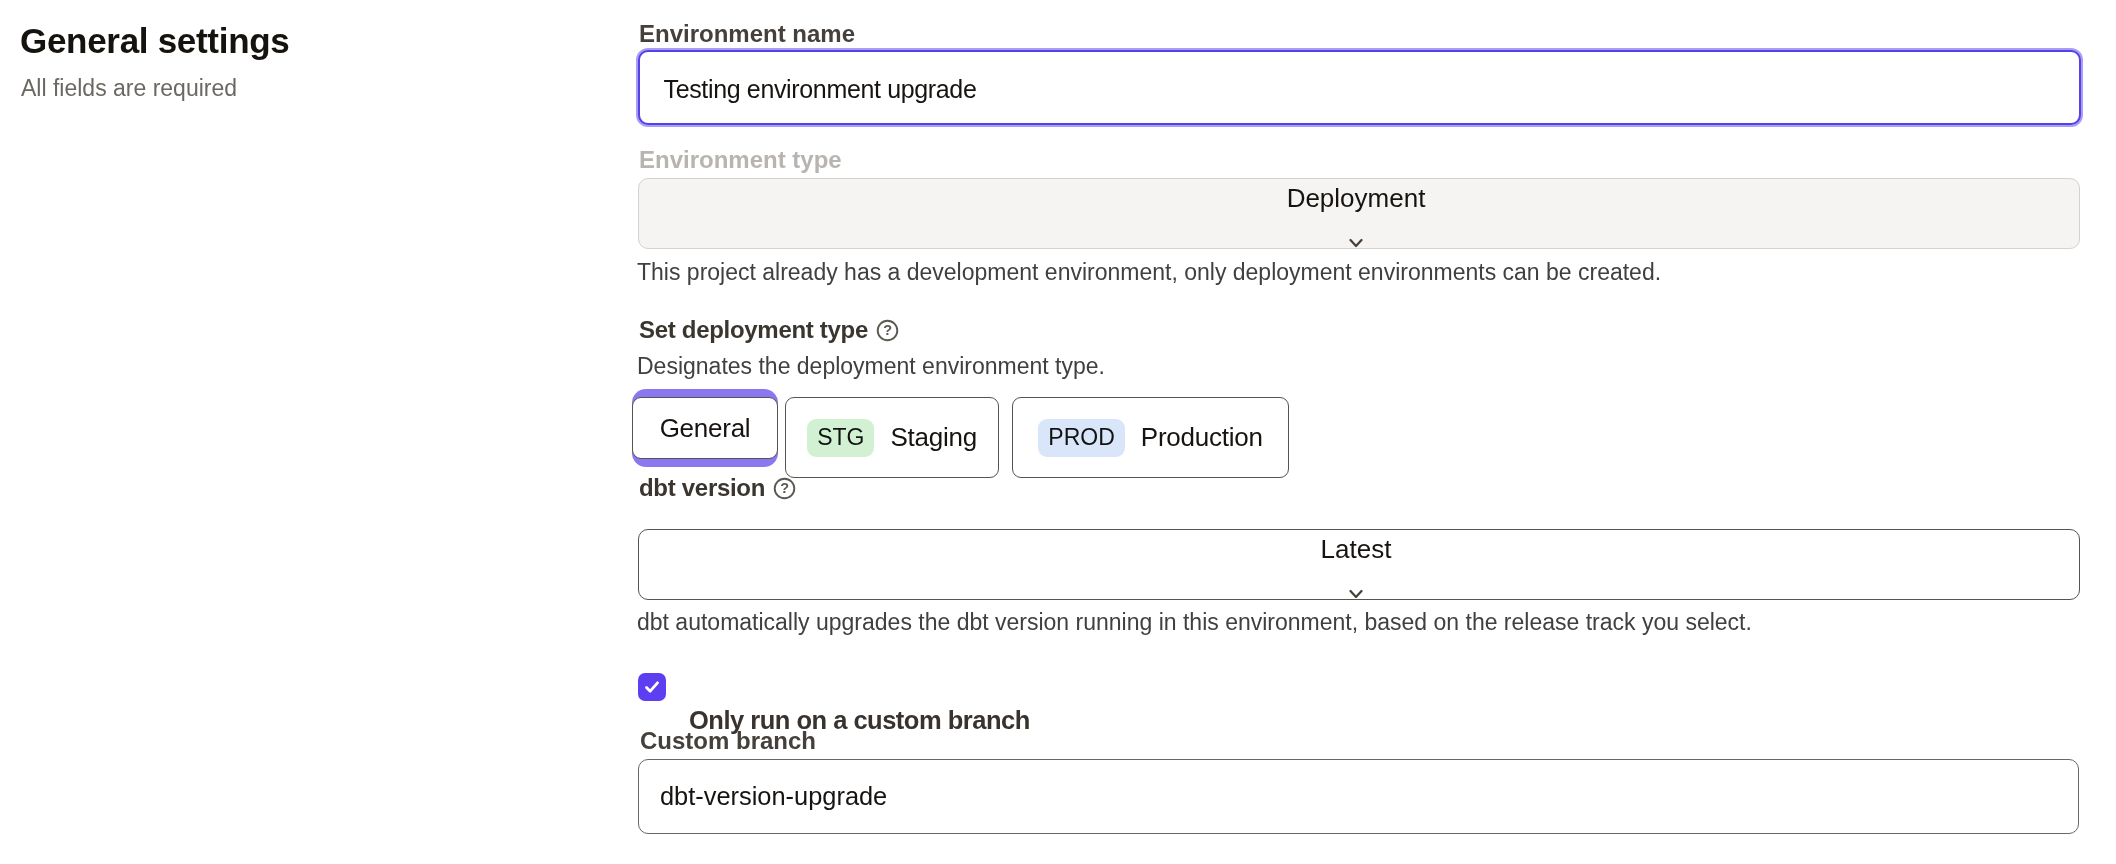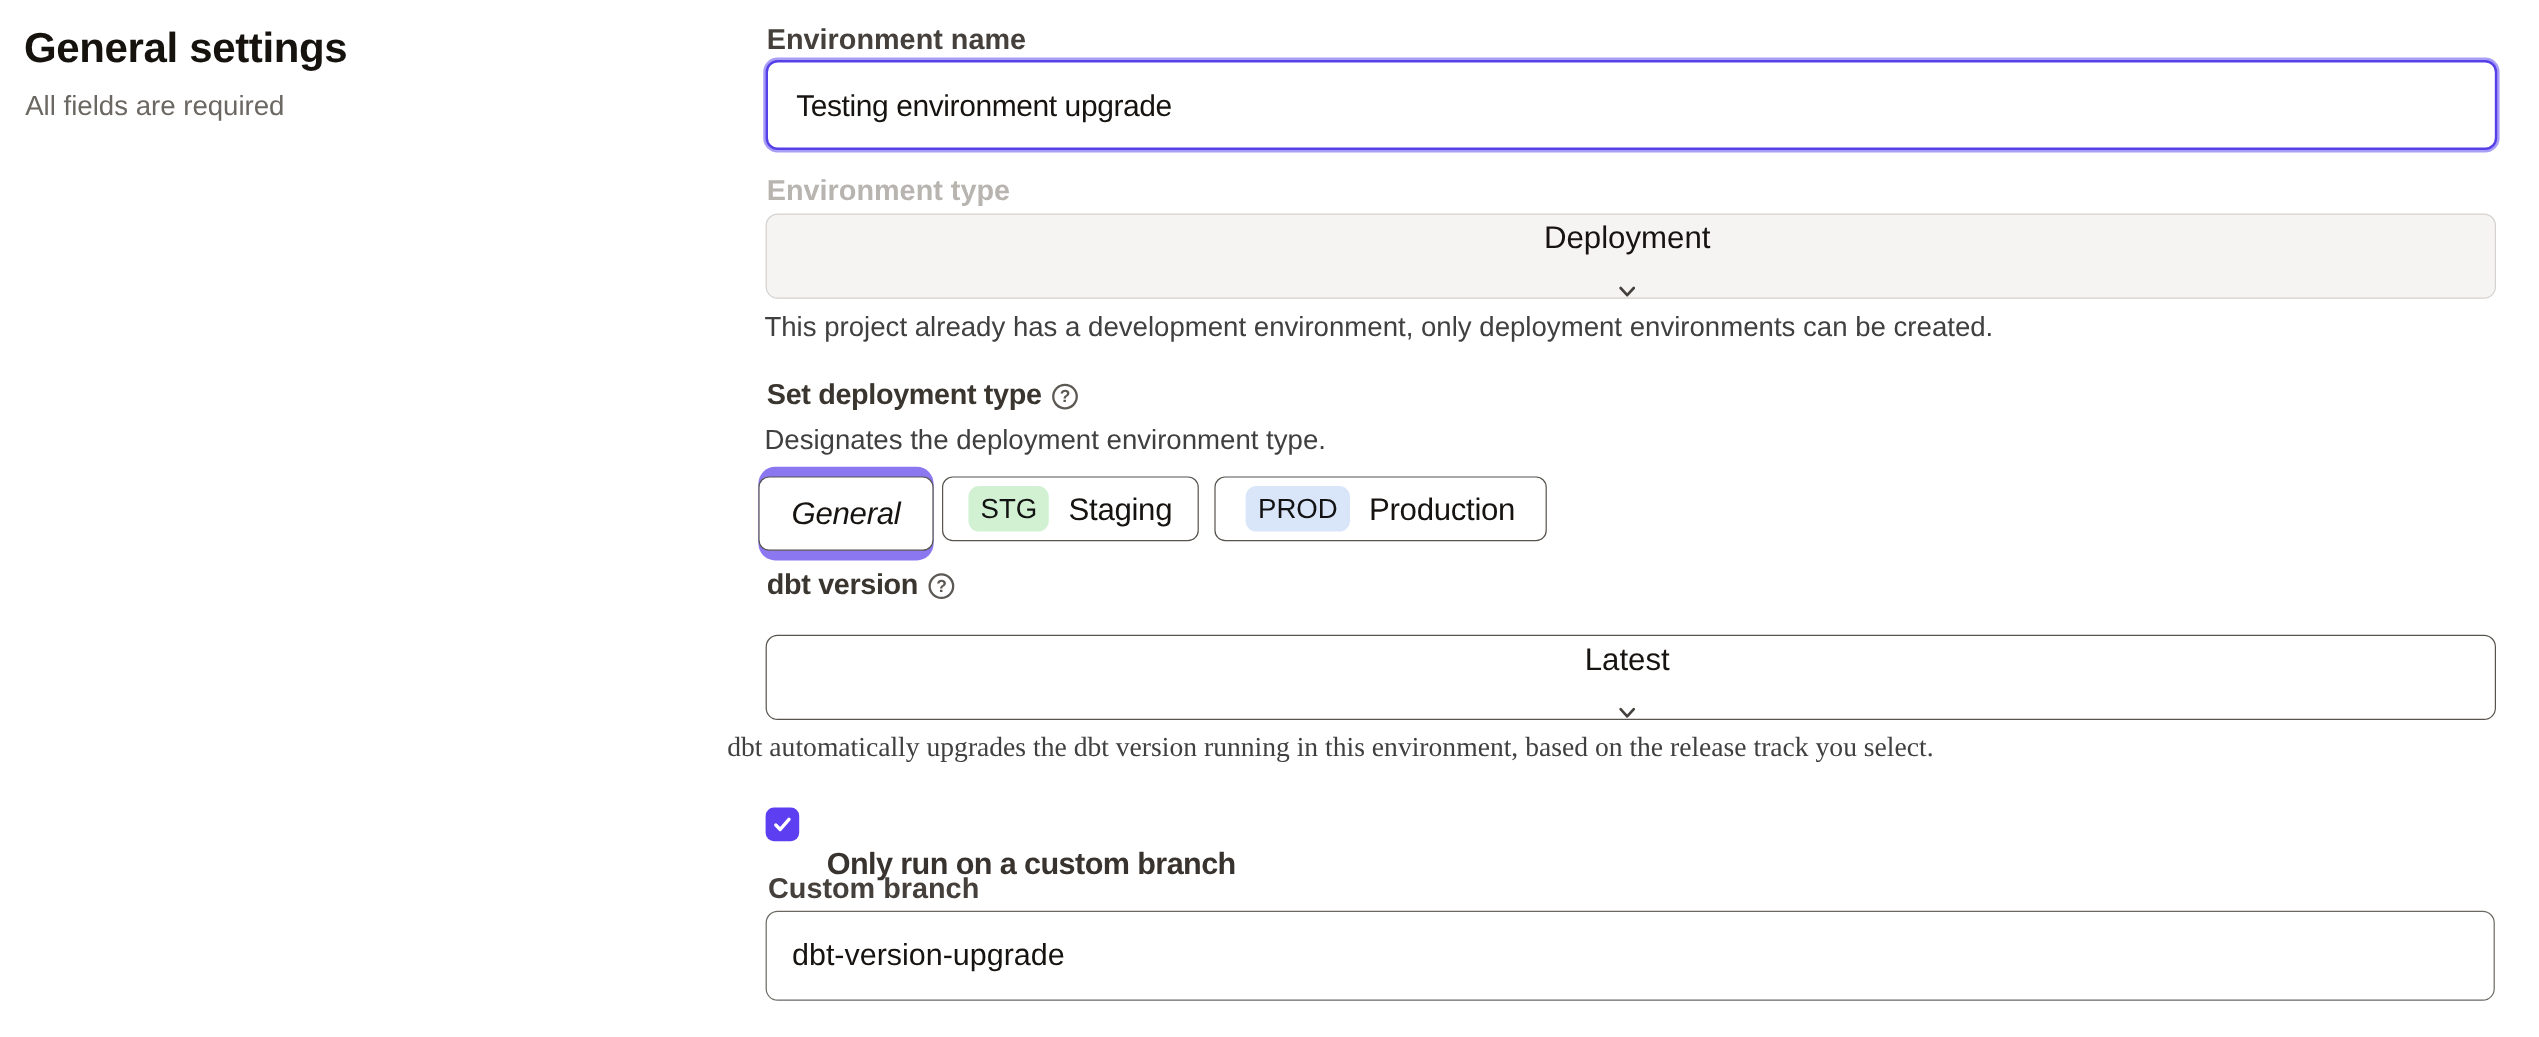--- a/index.html
+++ b/index.html
@@ -7,21 +7,21 @@
   .abs { position:absolute; }
   .lbl { font-size:24px; font-weight:700; color:#45403b; line-height:1; white-space:nowrap; }
   .lbl.dis { color:#b8b4b0; }
   .help { font-size:23px; font-weight:400; color:#404040; line-height:1; white-space:nowrap; }
   .seclbl { font-size:24px; font-weight:700; color:#3a352f; letter-spacing:-0.3px; line-height:1; white-space:nowrap; display:flex; align-items:center; gap:8px; }
   .inputbox { left:638px; width:1443px; height:75px; background:#fff; border:2px solid #5640e8; box-shadow:0 0 0 2px #a99ef5; border-radius:10px; display:flex; align-items:center; padding-left:23.5px; }
   .inputbox span { font-size:25px; color:#161310; letter-spacing:-0.35px; padding-top:4px; }
   .in2 span { font-size:25.4px; letter-spacing:0; padding-top:0; }
   .selbox { left:638px; width:1442px; height:71px; border-radius:10px; display:flex; align-items:center; justify-content:space-between; padding:0 24px 0 18px;flex-direction:column; }
   .selbox .val { font-size:26px; font-weight:500; color:#161310; padding-top:4px; }
-  .btn { height:54px; background:#fff; border:1.5px solid #57534e; border-radius:9px; display:flex; align-items:center; justify-content:center; font-size:26px; font-weight:500; color:#161310; letter-spacing:-0.25px; }
+  .btn { height:81px; background:#fff; border:1.5px solid #57534e; border-radius:9px; display:flex; align-items:center; justify-content:center; font-size:26px; font-weight:500; color:#161310; letter-spacing:-0.25px; }
   .badge { height:38px; border-radius:9px; display:flex; align-items:center; padding:0 10px; font-size:23px; font-weight:500; color:#121212; letter-spacing:0px; }
 </style>
 </head>
 <body>
   <div class="abs" style="left:20px; top:23px; font-size:35px; font-weight:700; color:#16130f; letter-spacing:-0.3px; line-height:1;">General settings</div>
   <div class="abs help" style="left:21px; top:77px; color:#6b6762;">All fields are required</div>
 
   <div class="abs lbl" style="left:639px; top:22px;">Environment name</div>
   <div class="abs inputbox" style="top:50px;">
     <span>Testing environment upgrade</span>
@@ -38,38 +38,38 @@
 
   <div class="abs seclbl" style="left:639px; top:318px;">Set deployment type
     <svg width="23" height="23" viewBox="0 0 23 23">
       <circle cx="11.5" cy="11.5" r="9.8" fill="none" stroke="#5c5853" stroke-width="1.9"></circle>
       <text x="11.5" y="16.4" text-anchor="middle" font-size="14.5" font-weight="600" fill="#5c5853">?</text>
     </svg>
   </div>
   <div class="abs help" style="left:637px; top:355px;">Designates the deployment environment type.</div>
 
   <div class="abs" style="left:632px; top:389px; width:146px; height:78px; background:#8b78f0; border-radius:14px; display:flex; align-items:center; justify-content:center;">
-    <div class="btn" style="width:150px; height:62px;font-style:italic;">General</div>
+    <div class="btn" style="width:150px; height:62px;">General</div>
   </div>
   <div class="abs btn" style="left:785px; top:397px; width:214px; gap:16px;"><span class="badge" style="background:#d2f1d3;">STG</span>Staging</div>
   <div class="abs btn" style="left:1012px; top:397px; width:277px; gap:16px;"><span class="badge" style="background:#d9e6fa;">PROD</span>Production</div>
 
   <div class="abs seclbl" style="left:639px; top:476px;justify-content:center;">dbt version
     <svg width="23" height="23" viewBox="0 0 23 23">
       <circle cx="11.5" cy="11.5" r="9.8" fill="none" stroke="#5c5853" stroke-width="1.9"></circle>
       <text x="11.5" y="16.4" text-anchor="middle" font-size="14.5" font-weight="600" fill="#5c5853">?</text>
     </svg>
   </div>
   <div class="abs selbox" style="top:529px; background:#fff; border:1px solid #57534e;">
     <span class="val">Latest</span>
     <svg width="14" height="10" viewBox="0 0 14 10">
       <path d="M1.5 2 L7 8 L12.5 2" fill="none" stroke="#44403c" stroke-width="2.2" stroke-linecap="round" stroke-linejoin="round"></path>
     </svg>
   </div>
-  <div class="abs help" style="left:606px; top:611px;font-family:Liberation Serif, serif;">dbt automatically upgrades the dbt version running in this environment, based on the release track you select.</div>
+  <div class="abs help" style="left:637px; top:611px;">dbt automatically upgrades the dbt version running in this environment, based on the release track you select.</div>
 
   <div class="abs" style="left:638px; top:673px; width:28px; height:28px; background:#5d3ef0; border-radius:7px; display:flex; align-items:center; justify-content:center;">
     <svg width="20" height="20" viewBox="0 0 20 20">
       <path d="M4.5 10.5 L8.2 14.2 L15.5 5.8" fill="none" stroke="#ffffff" stroke-width="2.8" stroke-linecap="round" stroke-linejoin="round"></path>
     </svg>
   </div>
   <div class="abs" style="left:689px; top:674px; font-size:25.5px; font-weight:600; color:#38332e; letter-spacing:-0.5px; line-height:1;margin-top:34px;">Only run on a custom branch</div>
 
   <div class="abs lbl" style="left:640px; top:729px;">Custom branch</div>
   <div class="abs inputbox in2" style="top:759px; border:1px solid #6b6863; box-shadow:none; width:1441px; height:75px; padding-left:21px;">

